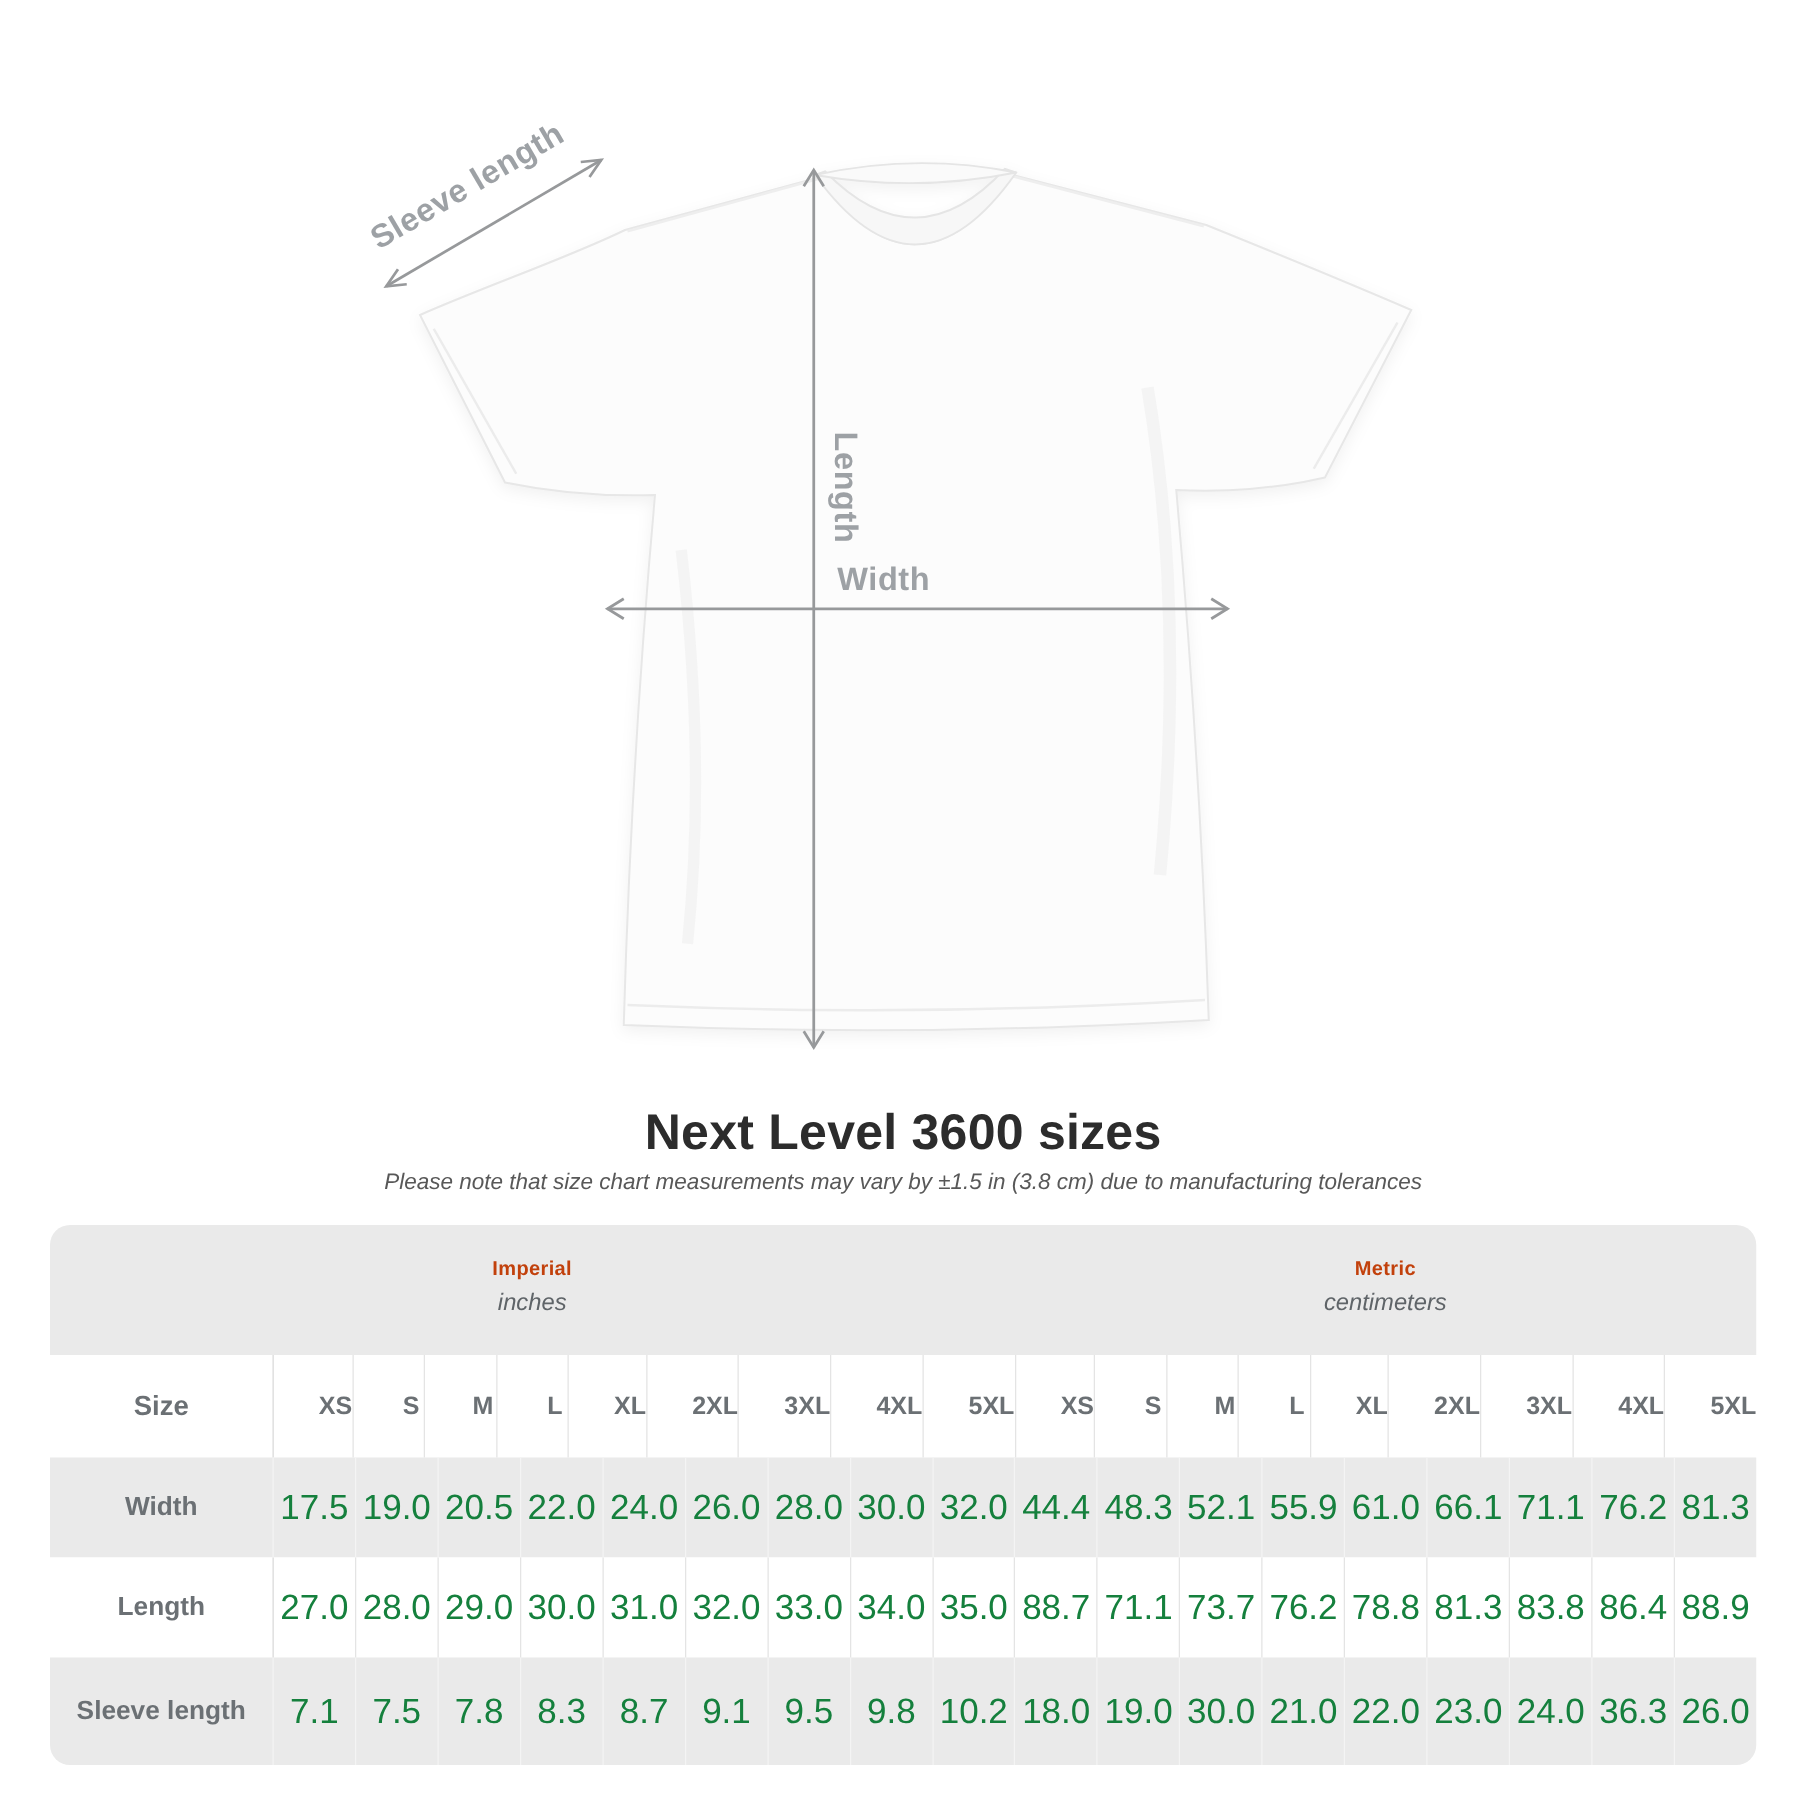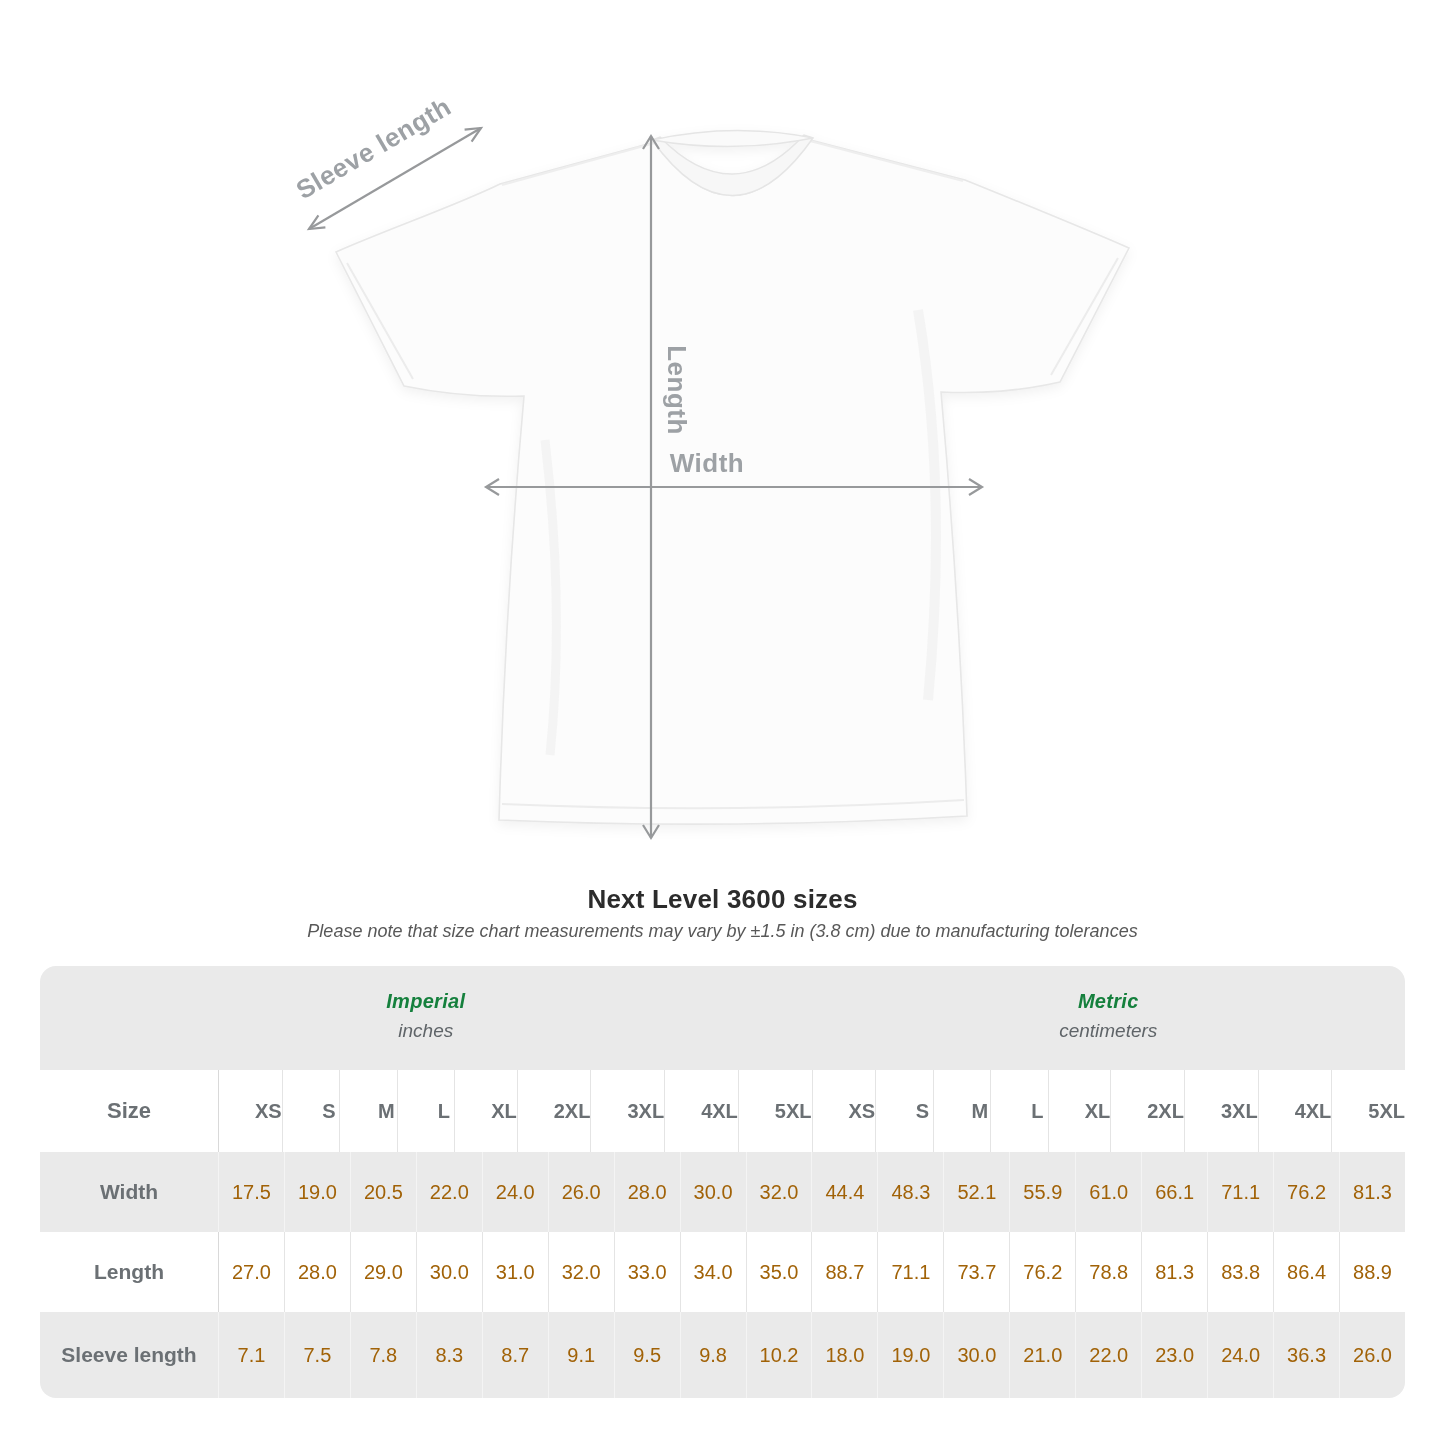--- a/index.html
+++ b/index.html
@@ -15,55 +15,55 @@
   .diagram svg{position:absolute;left:0;top:0;}
   .shirt-shadow{filter:drop-shadow(0 4px 6px rgba(0,0,0,0.055));}
   .measure-label{
     font-family:"Liberation Sans","DejaVu Sans",sans-serif;
     font-weight:bold;font-size:26px;fill:#9da1a5;letter-spacing:.5px;
   }
 
   
   .title{
     margin:16px 0 6px;text-align:center;
-    font-size:26px;font-weight:bold;color:#2c2c2c;letter-spacing:.2px;
+    font-size:40px;font-weight:bold;color:#2c2c2c;letter-spacing:.2px;
   }
   .subtitle{
     margin:0;text-align:center;font-style:italic;
     font-size:18px;color:#585858;
   }
 
   
   .size-table{margin:24px 0 0 40px;width:1365px;}
   .t-row{display:grid;grid-template-columns:178px repeat(18,1fr);}
   .band{
     height:104px;background:#eaeaea;border-radius:16px 16px 0 0;
     display:grid;grid-template-columns:178px repeat(18,1fr);
   }
   .band-group{display:flex;flex-direction:column;align-items:center;justify-content:center;transform:translateY(-2px);}
   .band-group.imperial{grid-column:1 / 11;}
   .band-group.metric{grid-column:11 / 20;}
-  .band-label{font-size:20px;font-weight:bold;font-style:italic;color:#15803d;letter-spacing:.3px;}
+  .band-label{font-size:16px;font-weight:bold;color:#c2410c;letter-spacing:.3px;}
   .band-sublabel{font-size:19px;font-style:italic;color:#5f6468;margin-top:7px;}
 
   .t-row.white{background:#ffffff;}
   .t-row.gray{background:#eaeaea;}
   .t-row.size-row{height:82px;}
   .t-row.data-row{height:80px;}
   .t-row.last{height:86px;border-radius:0 0 16px 16px;overflow:hidden;}
 
   .cell{display:flex;align-items:center;justify-content:center;}
   .t-row.white .cell:nth-child(n+2){border-left:1px solid #e4e4e4;}
   .t-row.gray  .cell:nth-child(n+2){border-left:1px solid #f4f4f4;}
   .t-row.white .cell:nth-child(2){border-left:1px solid #d9d9d9;}
 
   .cell.lbl{font-weight:bold;color:#6b7074;font-size:21px;}
   .cell.size-h{font-weight:bold;color:#6b7074;font-size:20px;padding-left:36px;}
   .cell.size-lbl{font-size:22px;}
-  .cell.val{font-size:20px;color:#a16207;}
+  .cell.val{font-size:28px;color:#15803d;}
 </style>
 </head>
 <body>
 
 <div class="page">
 
   <div class="diagram">
     <svg width="1445" height="868" viewBox="0 0 1445 868">
 
       <g class="shirt-shadow">

